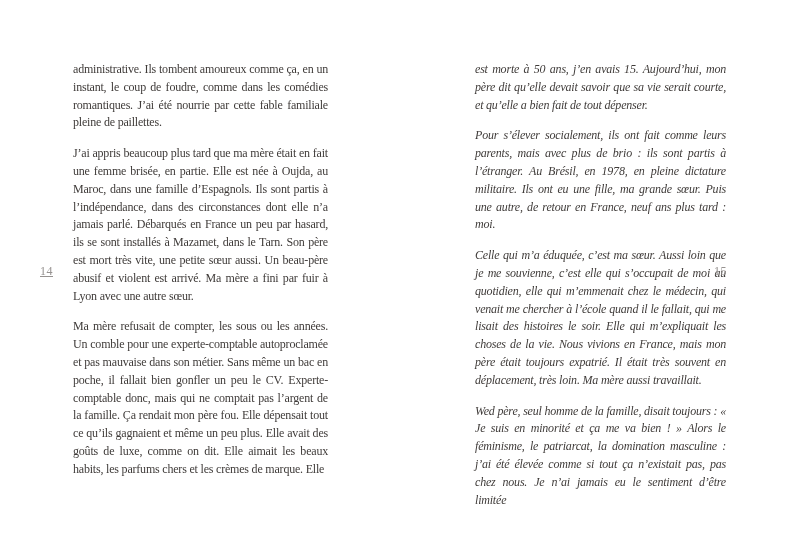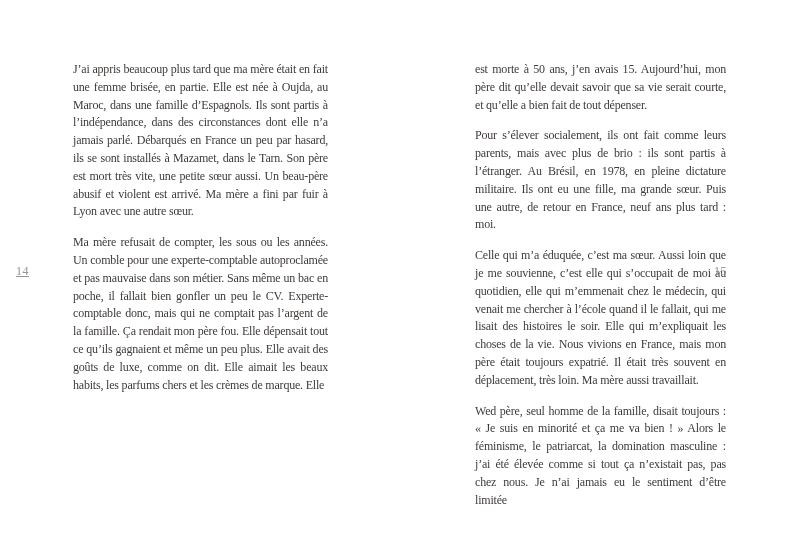--- a/index.html
+++ b/index.html
@@ -35,45 +35,47 @@
   .page p:last-child {
     margin-bottom: 0;
   }
   .page-left {
     left: 73px;
     width: 255px;
   }
   .page-right {
     left: 475px;
     width: 251px;
+    font-style: italic;
   }
   .folio {
     position: absolute;
     top: 264px;
     font-family: "Liberation Serif", "DejaVu Serif", serif;
     font-size: 12px;
     color: #969290;
     letter-spacing: 0.5px;
   }
   .folio-left {
-    left: 16px;
+    left: 40px;
     text-decoration: underline;
   }
   .folio-right {
     left: 714px;
   }
 </style>
 </head>
 <body>
 
 <div class="spread">
 
   <div class="folio folio-left">14</div>
 
   <div class="page page-left">
+    <p>administrative. Ils tombent amoureux comme ça, en un instant, le coup de foudre, comme dans les comédies romantiques. J’ai été nourrie par cette fable familiale pleine de paillettes.</p>
     <p>J’ai appris beaucoup plus tard que ma mère était en fait une femme brisée, en partie. Elle est née à Oujda, au Maroc, dans une famille d’Espagnols. Ils sont partis à l’indépendance, dans des circonstances dont elle n’a jamais parlé. Débarqués en France un peu par hasard, ils se sont installés à Mazamet, dans le Tarn. Son père est mort très vite, une petite sœur aussi. Un beau-père abusif et violent est arrivé. Ma mère a fini par fuir à Lyon avec une autre sœur.</p>
     <p>Ma mère refusait de compter, les sous ou les années. Un comble pour une experte-comptable autoproclamée et pas mauvaise dans son métier. Sans même un bac en poche, il fallait bien gonfler un peu le CV. Experte-comptable donc, mais qui ne comptait pas l’argent de la famille. Ça rendait mon père fou. Elle dépensait tout ce qu’ils gagnaient et même un peu plus. Elle avait des goûts de luxe, comme on dit. Elle aimait les beaux habits, les parfums chers et les crèmes de marque. Elle</p>
   </div>
 
   <div class="page page-right">
     <p>est morte à 50 ans, j’en avais 15. Aujourd’hui, mon père dit qu’elle devait savoir que sa vie serait courte, et qu’elle a bien fait de tout dépenser.</p>
     <p>Pour s’élever socialement, ils ont fait comme leurs parents, mais avec plus de brio : ils sont partis à l’étranger. Au Brésil, en 1978, en pleine dictature militaire. Ils ont eu une fille, ma grande sœur. Puis une autre, de retour en France, neuf ans plus tard : moi.</p>
     <p>Celle qui m’a éduquée, c’est ma sœur. Aussi loin que je me souvienne, c’est elle qui s’occupait de moi au quotidien, elle qui m’emmenait chez le médecin, qui venait me chercher à l’école quand il le fallait, qui me lisait des histoires le soir. Elle qui m’expliquait les choses de la vie. Nous vivions en France, mais mon père était toujours expatrié. Il était très souvent en déplacement, très loin. Ma mère aussi travaillait.</p>
     <p>Wed père, seul homme de la famille, disait toujours : « Je suis en minorité et ça me va bien ! » Alors le féminisme, le patriarcat, la domination masculine : j’ai été élevée comme si tout ça n’existait pas, pas chez nous. Je n’ai jamais eu le sentiment d’être limitée</p>
   </div>

